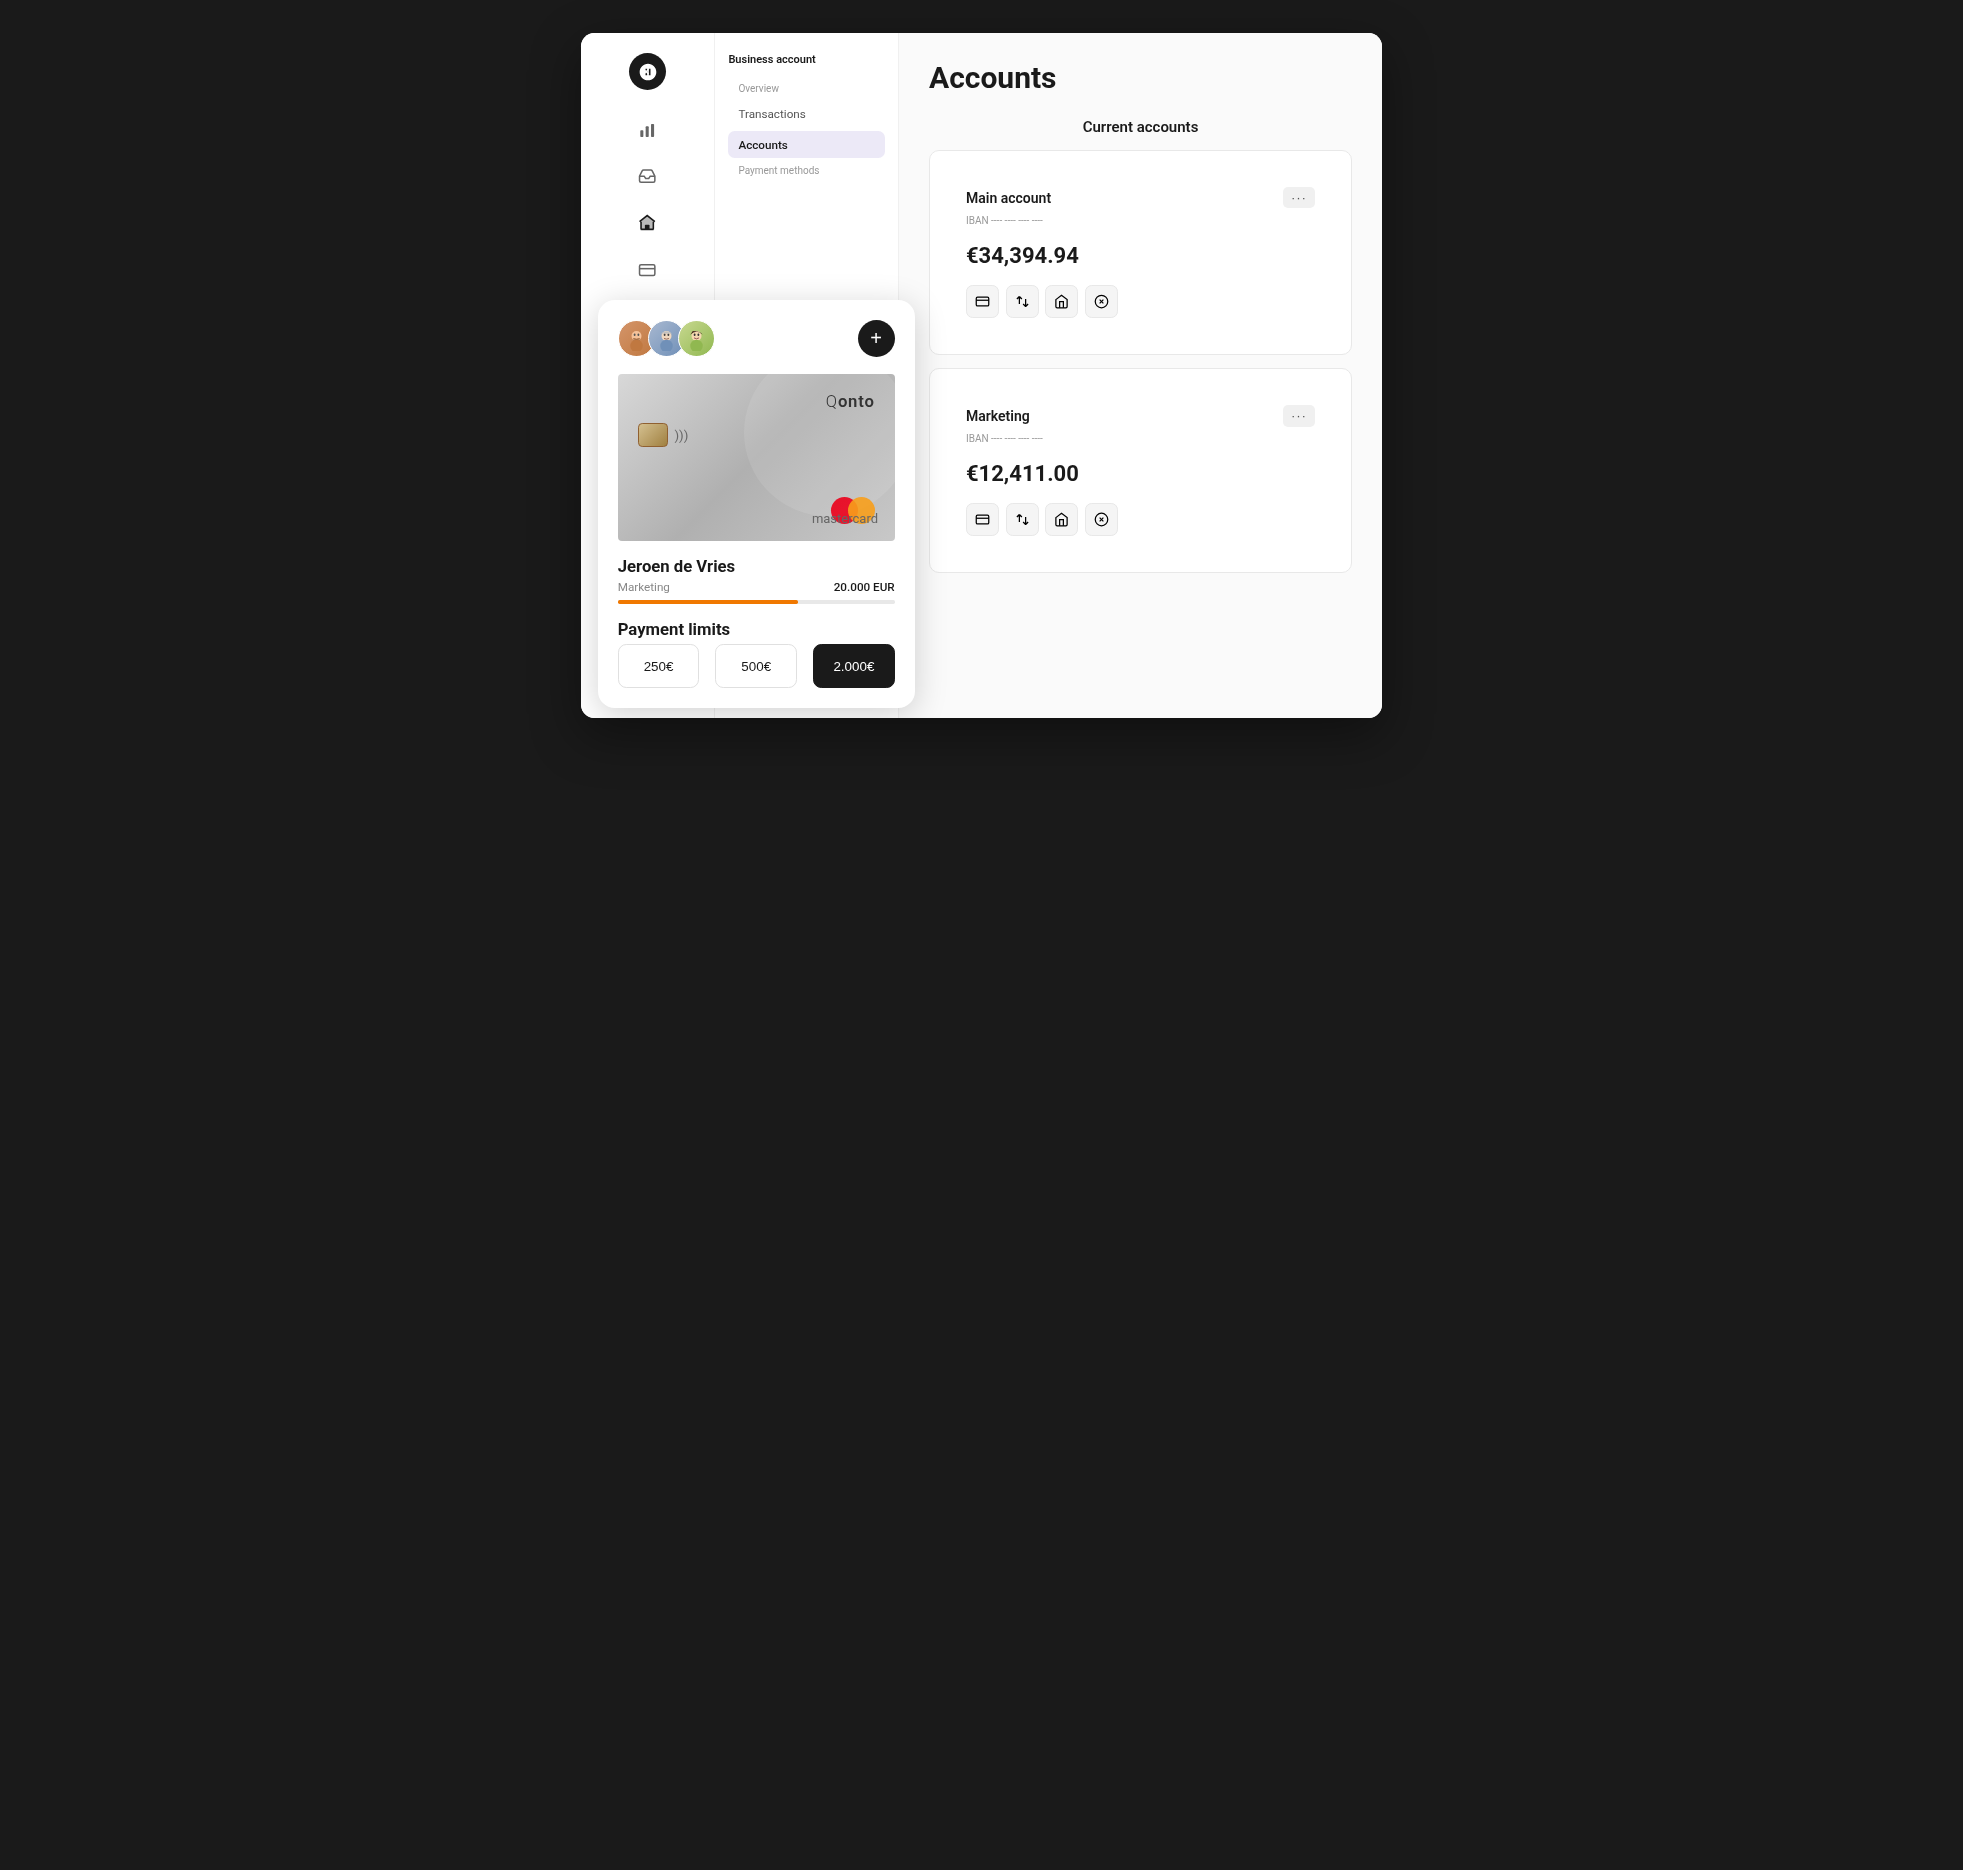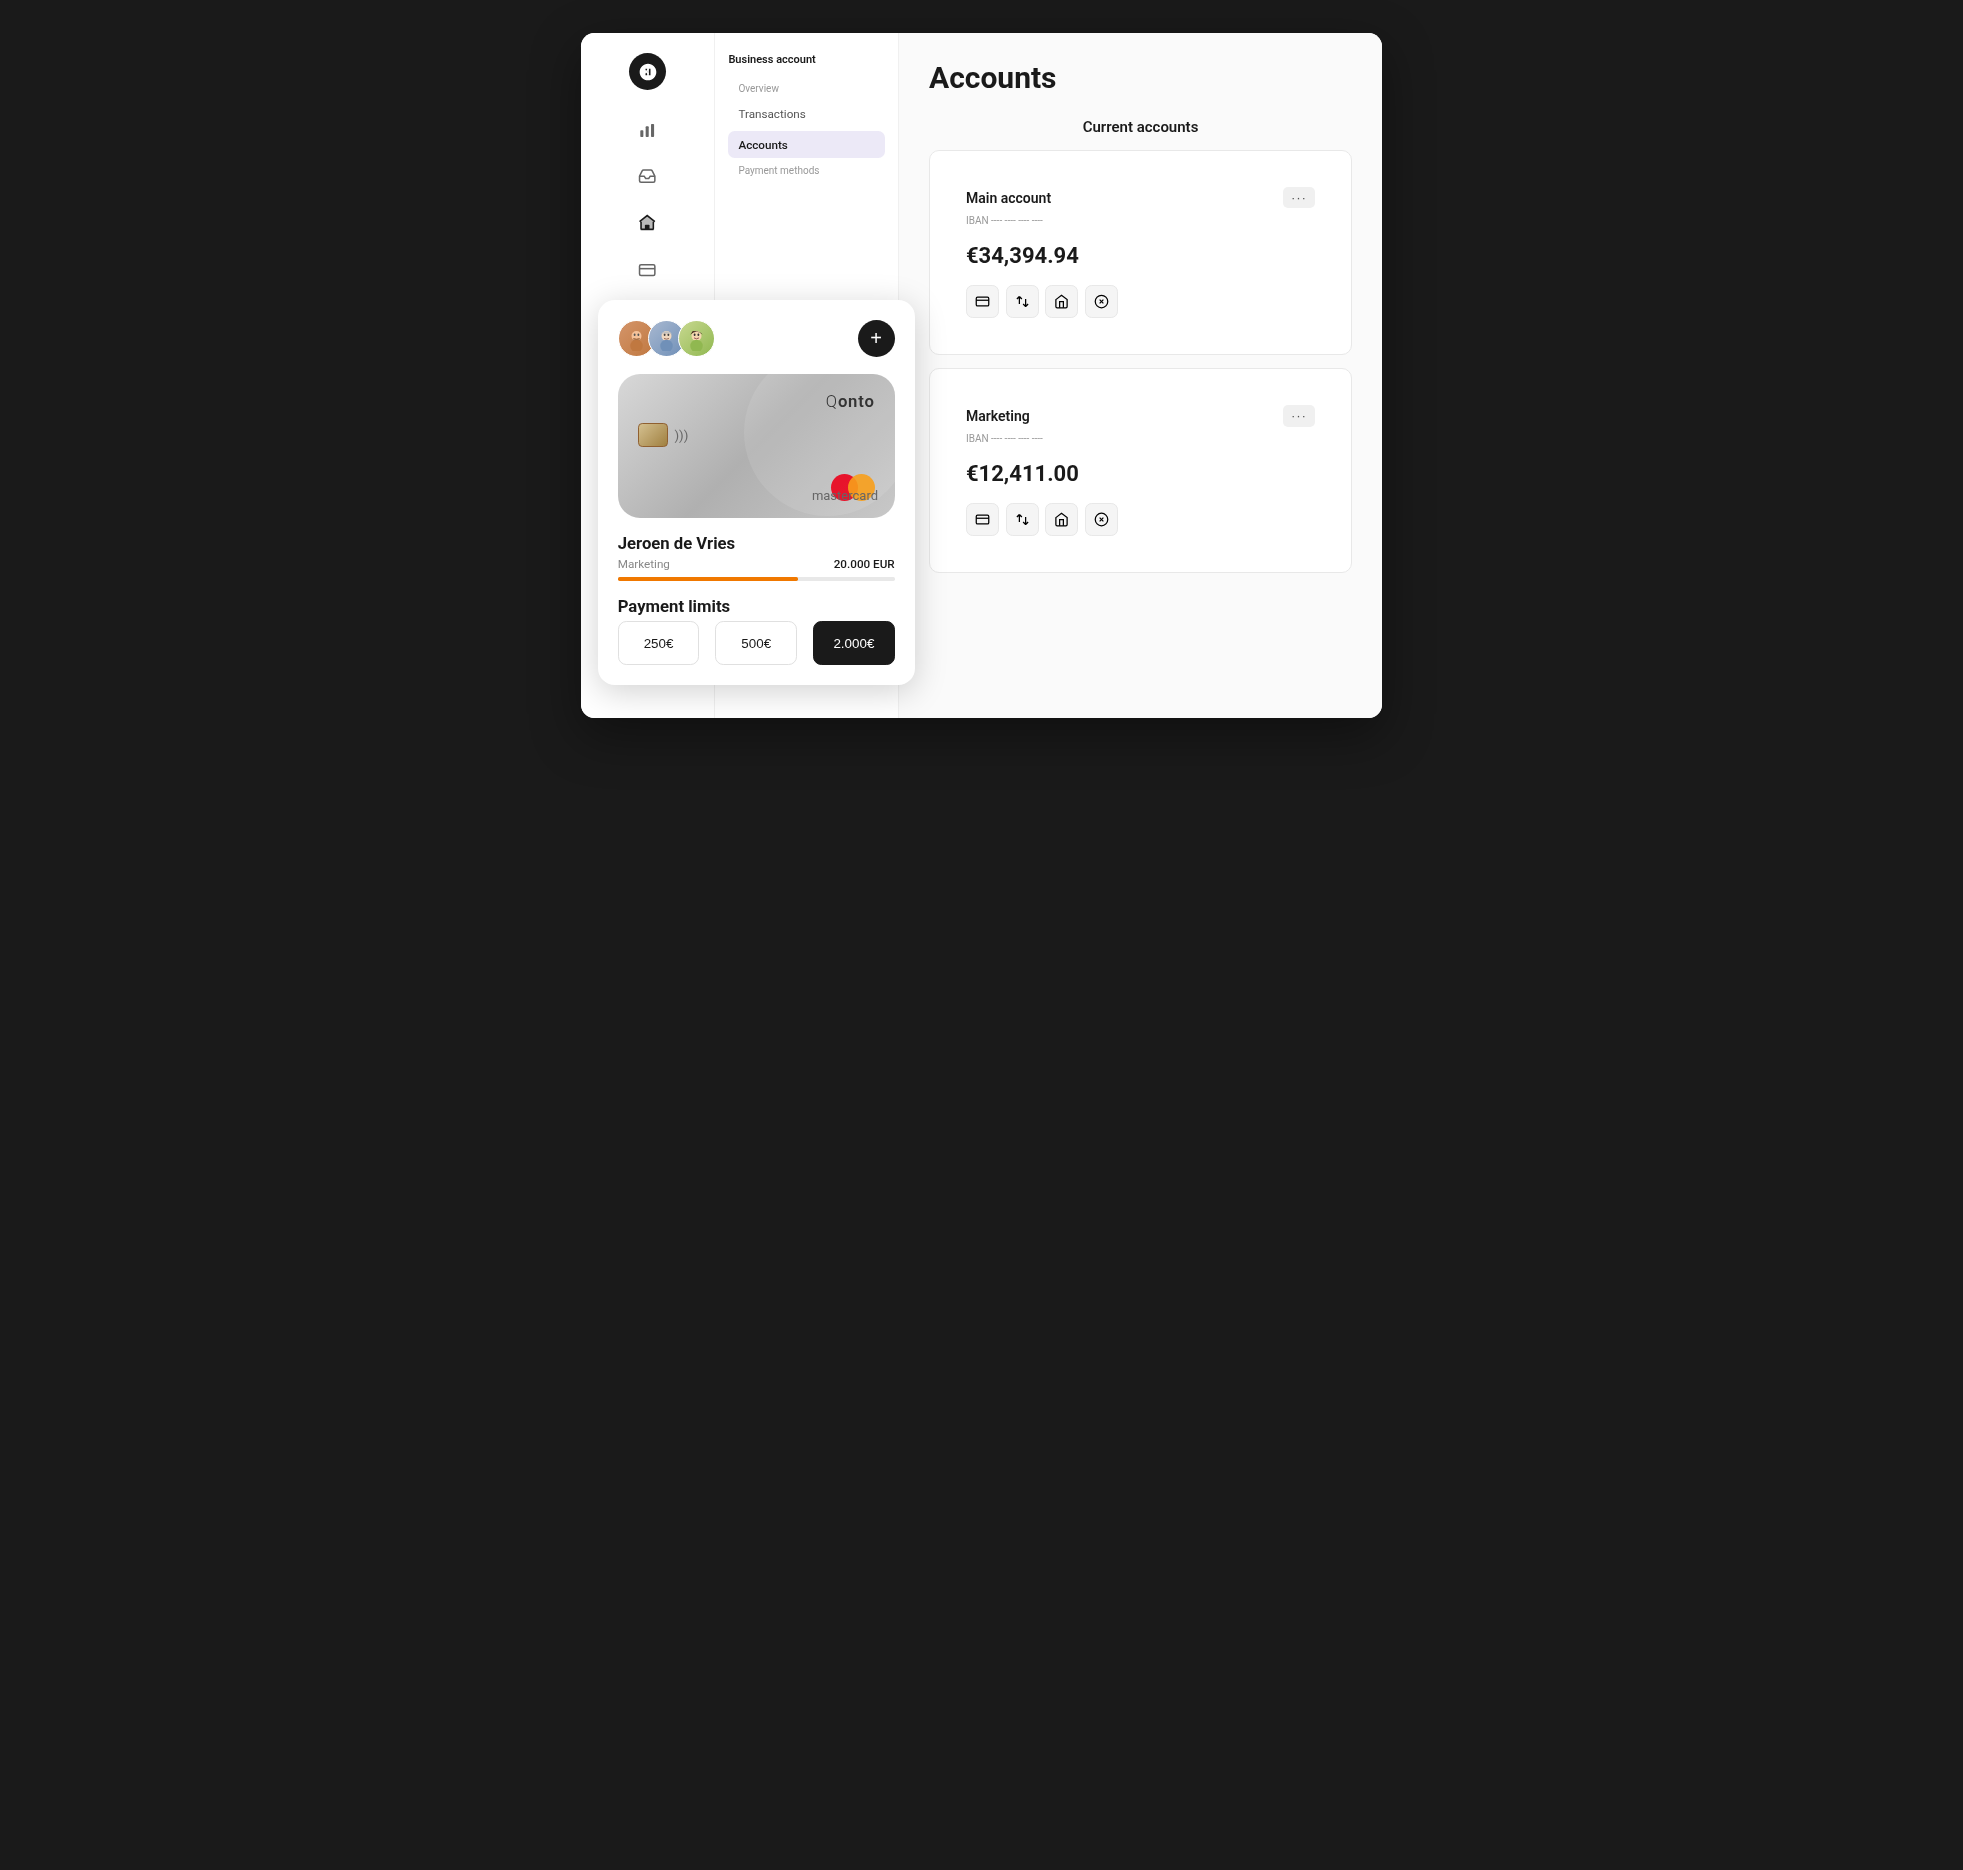--- a/index.html
+++ b/index.html
@@ -213,23 +213,23 @@
       font-size: 20px;
       cursor: pointer;
       display: flex;
       align-items: center;
       justify-content: center;
     }
 
     
     .bank-card {
       width: 100%;
-      height: 144px;
+      height: 167px;
       background: linear-gradient(135deg, #d8d8d8 0%, #b0b0b0 50%, #c8c8c8 100%);
-      border-radius: 22px;
+      border-radius: 4px;
       padding: 16.7px 20px;
       margin-bottom: 16.7px;
       position: relative;
       overflow: hidden;
     }
     .bank-card::before {
       content: '';
       position: absolute;
       top: -25px;
       right: -16.7px;

